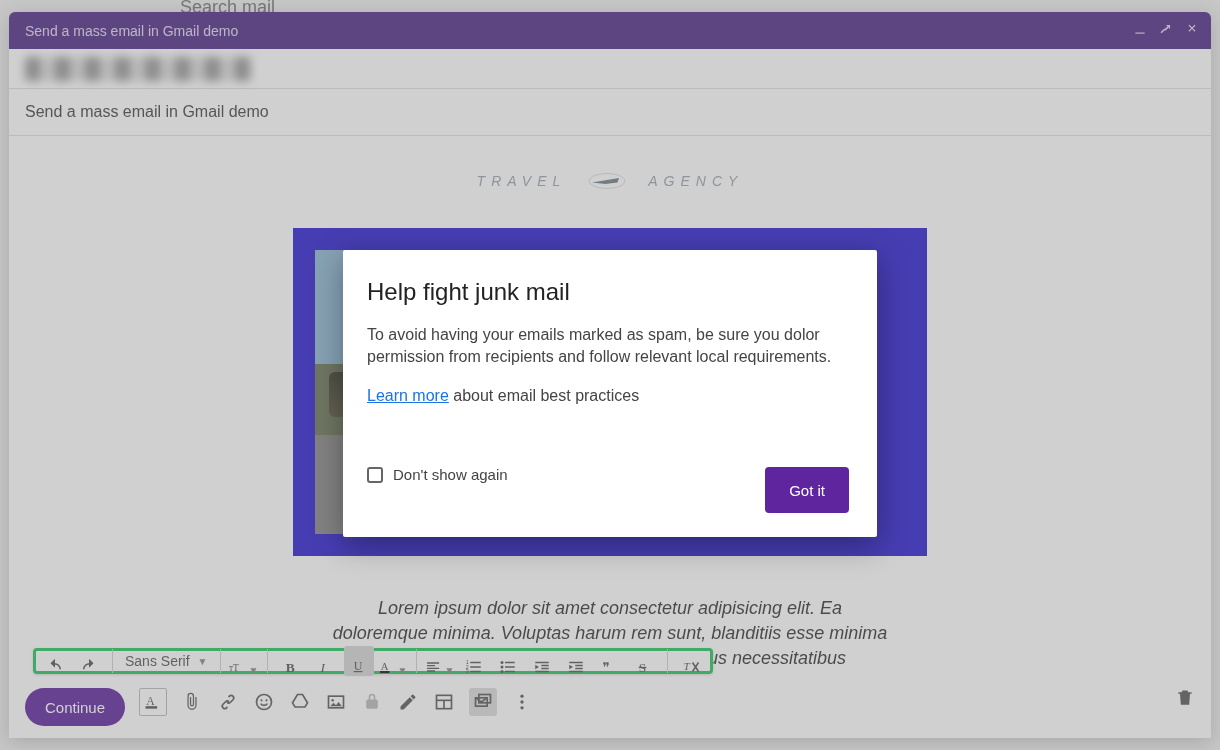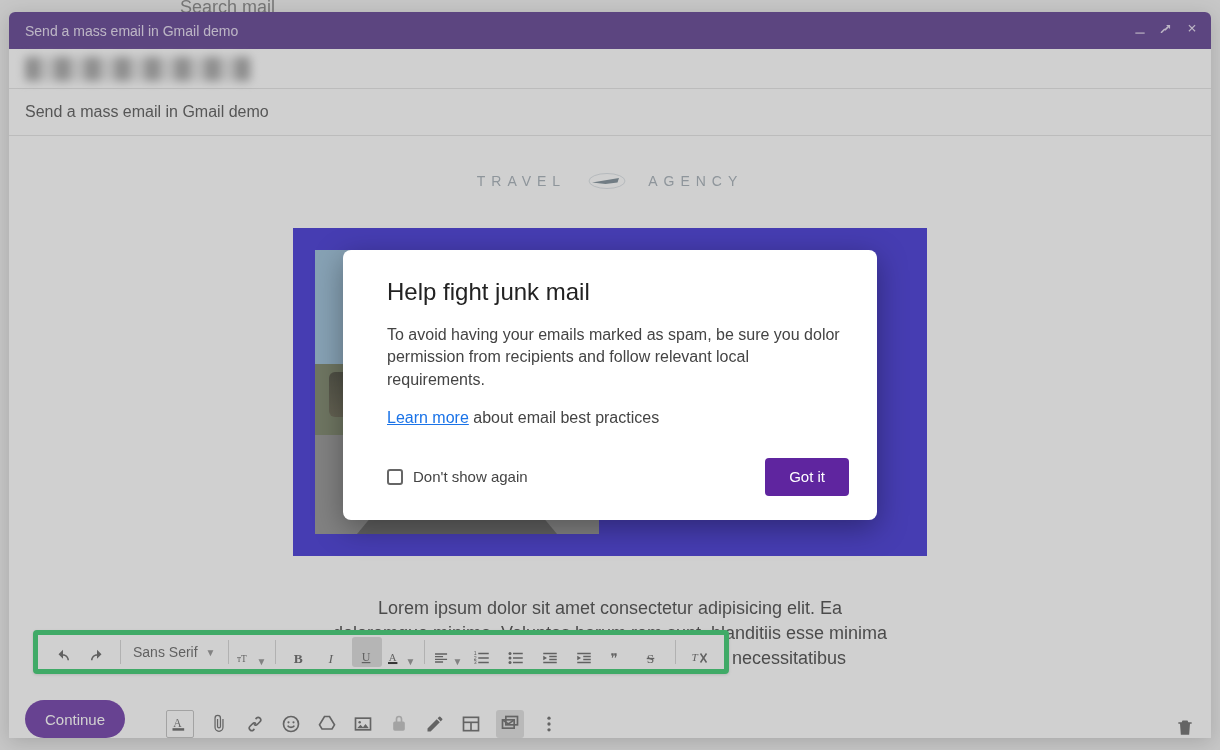--- a/index.html
+++ b/index.html
@@ -11,59 +11,59 @@
   .compose-header .title { flex: 1; }
   .compose-header .win-icons { display: flex; gap: 12px; }
   .compose-header .win-icons svg { width: 14px; height: 14px; fill: #e0d6ee; cursor: pointer; }
   .recipients { height: 40px; border-bottom: 1px solid #e0e0e0; padding: 8px 16px 8px 16px; display: flex; align-items: center; }
   .recipients .blur { width: 226px; height: 24px; filter: blur(5px); background: repeating-linear-gradient(90deg,#999 0 15px,#ddd 15px 30px); border-radius: 3px; }
   .subject { height: 47px; border-bottom: 1px solid #e0e0e0; padding: 0 16px; display: flex; align-items: center; font-size: 16px; color: #444; }
   .body-pane { flex: 1; position: relative; overflow: hidden; }
   .body-scroll { position: absolute; inset: 0; overflow-y: auto; }
   .body-scroll::-webkit-scrollbar { width: 10px; }
   .body-scroll::-webkit-scrollbar-thumb { background: #c8c8c8; border-radius: 5px; }
-  .email-content { width: 100%; padding-top: 30px; text-align: center; }
+  .email-content { width: 100%; padding-top: 30px; text-align: center; font-style: italic; }
   .brand-logo { display: flex; align-items: center; justify-content: center; gap: 16px; color: #9aa5ae; letter-spacing: 6px; font-size: 14px; }
   .plane-icon { display: inline-block; position: relative; width: 50px; height: 30px; }
   .plane-icon svg { width: 50px; height: 30px; }
   .hero { width: 634px; margin: 32px auto 0; background: #2b1ed1; padding: 22px; }
   .hero-img { width: 284px; height: 284px; margin-left: 0; background: linear-gradient(to bottom,#8fb9d6 0%,#8fb9d6 40%,#6b7556 40%,#6b7556 65%,#888 65%,#888 100%); position: relative; }
   .mountain { position: absolute; top: 28%; left: 10%; width: 0; height: 0; border-left: 55px solid transparent; border-right: 55px solid transparent; border-bottom: 65px solid #4a4a42; }
   .trees { position: absolute; top: 43%; left: 5%; right: 5%; height: 45px; background: linear-gradient(to bottom, #3a3b2a, #5a5740); border-radius: 6px; }
   .road { position: absolute; bottom: 0; left: 50%; transform: translateX(-50%); width: 0; height: 0; border-left: 100px solid transparent; border-right: 100px solid transparent; border-bottom: 120px solid #555; }
   .road::after { content: ""; position: absolute; left: -2px; top: 25px; width: 4px; height: 80px; background: repeating-linear-gradient(#ccc 0 10px, transparent 10px 20px); }
   .body-text { width: 560px; margin: 40px auto 0; font-size: 18px; color: #333; line-height: 1.4; text-align: center; }
 
-  .format-toolbar { position: absolute; left: 24px; bottom: 64px; height: 44px; background: #fff; border: 5px solid #22c55e; border-radius: 4px; display: flex; align-items: center; padding: 0 8px; box-shadow: 0 1px 3px rgba(0,0,0,0.15); z-index: 5; }
+  .format-toolbar { position: absolute; left: 24px; bottom: 64px; height: 26px; background: #fff; border: 3px solid #22c55e; border-radius: 4px; display: flex; align-items: center; padding: 0 2px; box-shadow: 0 1px 3px rgba(0,0,0,0.15); z-index: 5; }
   .fmt-btn { width: 30px; height: 30px; display: flex; align-items: flex-end; justify-content: center; margin: 16px 2px; border-radius: 3px; cursor: pointer; color: #555; }
   .fmt-btn.active { background: #d6d6d6; }
   .fmt-btn svg { width: 18px; height: 18px; fill: #555; }
   .fmt-sep { width: 1px; height: 24px; background: #d0d0d0; margin: 0 6px; }
   .font-select { display: flex; align-items: center; gap: 4px; margin: 0 6px; color: #555; font-size: 14px; cursor: pointer; }
   .dd-arrow { font-size: 10px; color: #888; margin-left: 4px; }
 
-  .send-row { height: 50px; display: flex; align-items: flex-end; padding: 0 16px; gap: 27px; }
+  .send-row { height: 50px; display: flex; align-items: flex-start; padding: 0 16px; }
   .send-btn { background: #5f259f; color: #fff; border: none; border-radius: 20px; height: 38px; padding: 0 20px; font-size: 15px; cursor: pointer; font-weight: 500; }
   .send-icons { display: flex; align-items: center; margin-left: 14px; gap: 14px; }
   .send-icons .icon-wrap { width: 22px; height: 22px; display: flex; align-items: center; justify-content: center; cursor: pointer; position: relative; }
   .send-icons .icon-wrap.boxed { border: 1px solid #bbb; border-radius: 2px; padding: 2px; box-sizing: content-box; }
   .send-icons .icon-wrap.highlighted { background: #dcdcdc; border-radius: 3px; width: 28px; height: 28px; }
   .send-icons svg { width: 20px; height: 20px; fill: #5a5a5a; }
   .send-row .trash { margin-left: auto; width: 20px; height: 20px; cursor: pointer; }
   .send-row .trash svg { width: 20px; height: 20px; fill: #5a5a5a; }
 
   .overlay { position: absolute; inset: 0; background: rgba(120,120,120,0.35); z-index: 10; display: flex; align-items: flex-start; justify-content: center; }
-  .dialog { position: absolute; top: 250px; width: 534px; background: #fff; border-radius: 8px; box-shadow: 0 8px 30px rgba(0,0,0,0.35); padding: 28px 28px 24px 44px; }
+  .dialog { position: absolute; top: 250px; width: 534px; background: #fff; border-radius: 2px; box-shadow: 0 8px 30px rgba(0,0,0,0.35); padding: 28px 28px 24px 24px; }
   .dialog h2 { font-size: 24px; font-weight: 400; color: #222; margin-bottom: 18px; }
   .dialog p { font-size: 16px; color: #444; line-height: 1.4; margin-bottom: 16px; }
   .dialog a { color: #1a73e8; text-decoration: underline; }
   .dialog-footer { display: flex; align-items: center; justify-content: space-between; margin-top: 28px; }
   .checkbox-row { display: flex; align-items: flex-end; gap: 10px; color: #444; font-size: 15px; }
   .checkbox-box { width: 16px; height: 16px; border: 2px solid #666; border-radius: 3px; }
-  .gotit-btn { background: #5f259f; color: #fff; border: none; border-radius: 4px; height: 38px; padding: 0 24px; font-size: 15px; cursor: pointer; }
+  .gotit-btn { background: #5f259f; color: #fff; border: none; border-radius: 4px; height: 46px; padding: 0 24px; font-size: 15px; cursor: pointer; margin-top: 32px; }
 
 </style>
 </head>
 <body>
 
 <div class="app-bg">
   <div class="search-bar">
     <span>Search mail</span>
   </div>
 </div>

